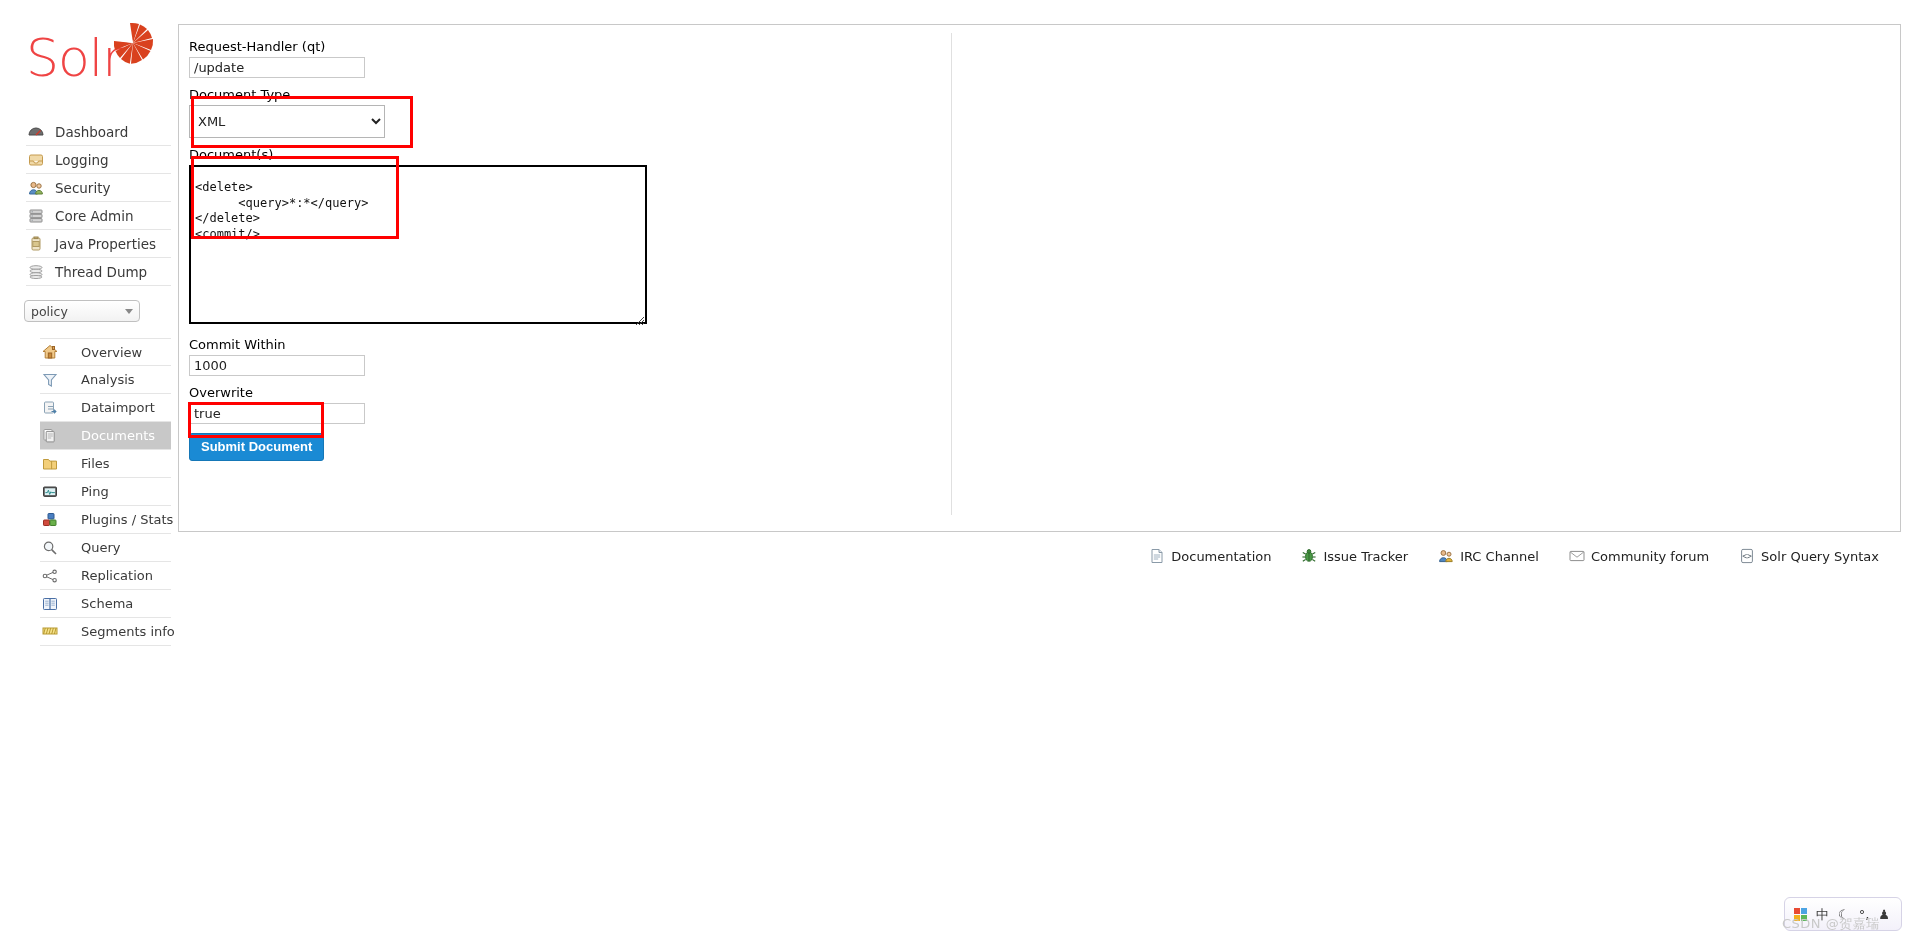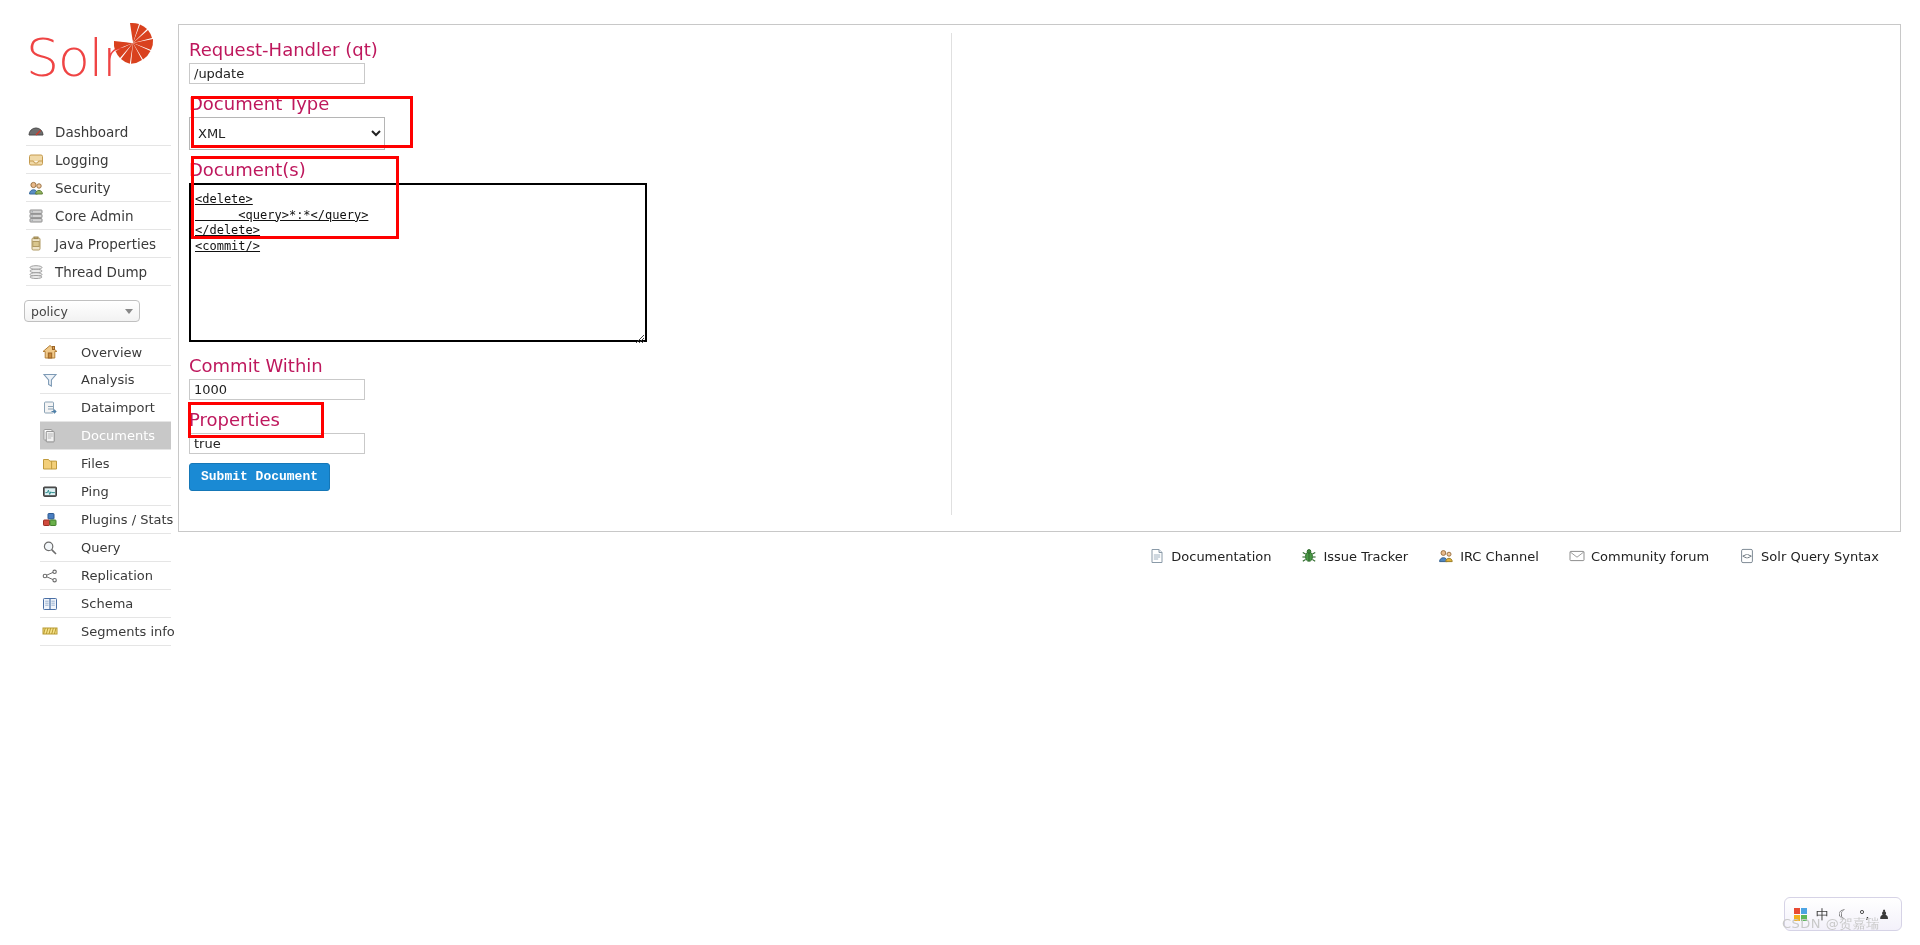--- a/index.html
+++ b/index.html
@@ -103,21 +103,21 @@
   #vdivider {
     position: absolute; left: 772px; top: 8px;
     width: 1px; height: 482px;
     background: #e0e0e0;
   }
 
   
   #doc-form { position: absolute; left: 10px; top: 14px; width: 700px; }
 
   .field-label {
-    font-size: 18px; color: #be185d;
+    font-size: 13px; color: #000000;
     margin-bottom: 3px;
     display: block;
   }
   .text-input {
     width: 176px; height: 21px;
     border: 1px solid #c9c9c9;
     background: #fff;
     font-size: 13px;
     font-family: "DejaVu Sans", "Liberation Sans", sans-serif;
     color: #222;
@@ -148,43 +148,42 @@
   #hl-submit  { left: -1px; top: 363px; width: 136px; height: 36px; }
 
   #docs-textarea {
     width: 458px; height: 159px;
     border: 2px solid #000;
     background: #fff;
     font-family: "DejaVu Sans Mono", "Liberation Mono", monospace;
     font-size: 12px;
     line-height: 15.5px;
     color: #111;
-    padding: 7px 4px;
+    padding: 13px 4px;
     resize: none;
     outline: none;
     white-space: pre;
     overflow: hidden;
-    text-decoration: underline;
   }
   #ta-wrap { position: relative; width: 458px; }
   #ta-grip {
     position: absolute; right: 2px; bottom: 2px;
     width: 12px; height: 12px;
     pointer-events: none;
   }
 
   #submit-btn {
     display: inline-block;
     background: #1a8ad4;
     border: 1px solid #1577b7;
     border-radius: 3px;
     color: #ffffff;
     font-size: 13px;
     font-weight: bold;
-    font-family: Liberation Mono, monospace;
+    font-family: Liberation Sans, sans-serif;
     padding: 5px 11px 6px 11px;
     cursor: pointer;
   }
 
   
   #footer {
     position: absolute;
     left: 178px; top: 538px;
     width: 1723px; height: 26px;
     display: flex; align-items: flex-end; justify-content: flex-end;
@@ -494,21 +493,21 @@
         </div>
 
         
         <div class="field-block">
           <label class="field-label">Commit Within</label>
           <input class="text-input" type="text" value="1000" style="">
         </div>
 
         
         <div class="field-block">
-          <label class="field-label">Properties</label>
+          <label class="field-label">Overwrite</label>
           <input class="text-input" type="text" value="true" style="">
         </div>
 
         
         <button id="submit-btn">Submit Document</button>
 
         
         <div class="hl-box" id="hl-doctype"></div>
         <div class="hl-box" id="hl-docs"></div>
         <div class="hl-box" id="hl-submit"></div>

